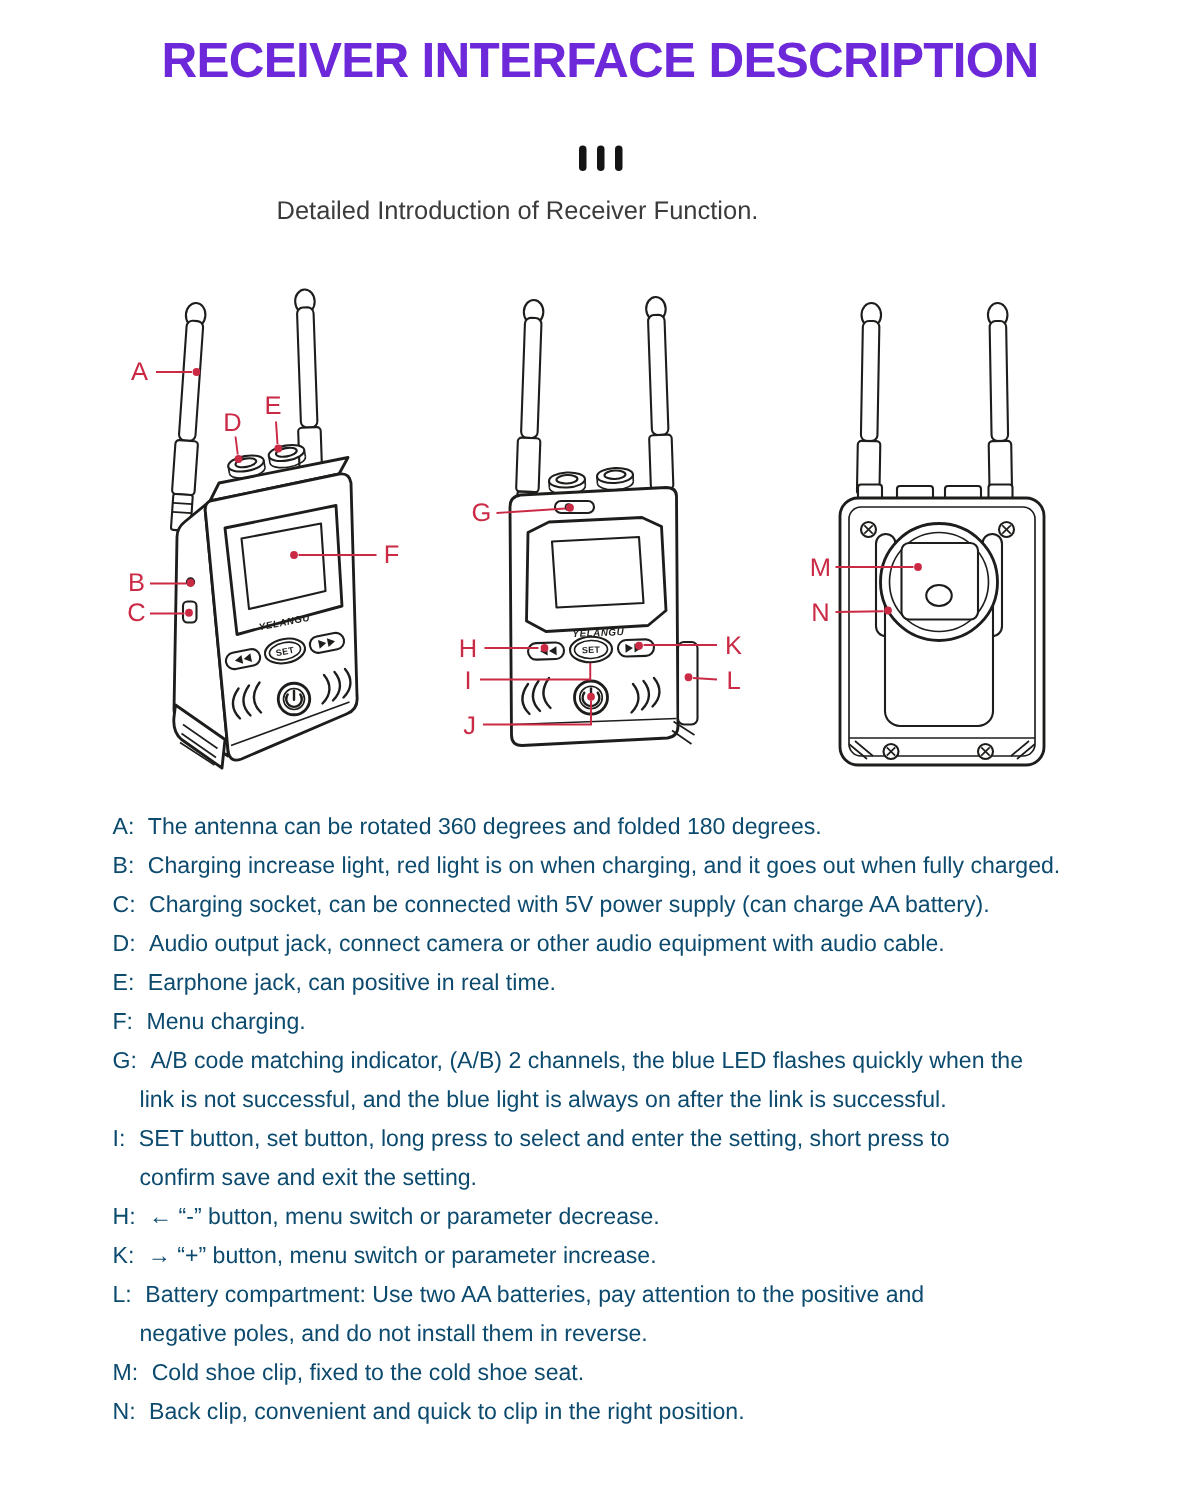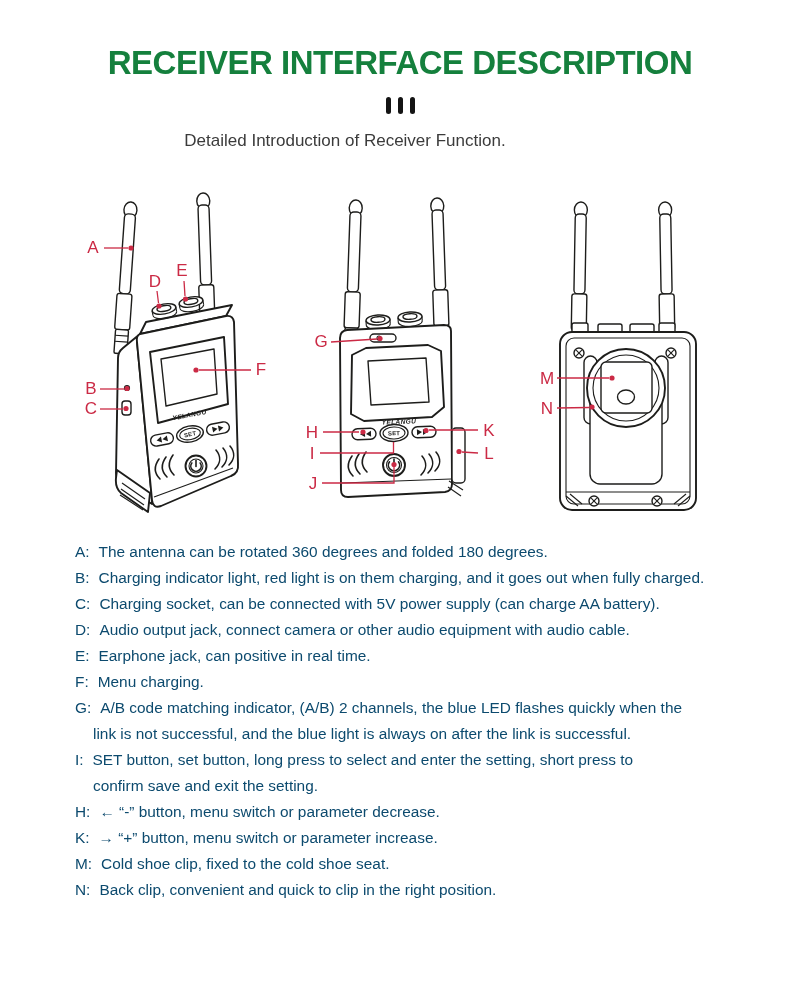--- a/index.html
+++ b/index.html
@@ -1,22 +1,22 @@
 <!DOCTYPE html>
 <html><head>
 <meta charset="utf-8">
 <style>
   html,body { margin:0; padding:0; }
   body {
     width:800px; height:1000px; background:#ffffff; position:relative;
     font-family:"Liberation Sans","DejaVu Sans",sans-serif; overflow:hidden;
   }
   .title {
-    position:absolute; top:44px; left:0; width:800px; text-align:center;
-    font-size:33px; font-weight:800; color:#15803d; letter-spacing:-0.5px;
+    position:absolute; top:21px; left:0; width:800px; text-align:center;
+    font-size:33px; font-weight:800; color:#6d28d9; letter-spacing:-0.5px;
   }
   .bars { position:absolute; top:97px; left:0; width:800px; display:flex; justify-content:center; gap:7px; }
   .bars i { display:block; width:5px; height:17px; background:#141414; border-radius:2.5px; }
   .subtitle {
     position:absolute; top:131px; left:0; width:690px; text-align:center;
     font-size:17px; color:#3b3b3b;
   }
   svg.diagram { position:absolute; top:0; left:0; }
   
   .o  { fill:#fff; stroke:#1d1d1b; stroke-width:1.9; stroke-linejoin:round; }
@@ -242,26 +242,28 @@
     <text class="lbl" x="547" y="384" text-anchor="middle">M</text>
 
     <path class="red" d="M557,408 L589,407.5"></path>
       <circle class="rdot" cx="592" cy="407" r="2.6"></circle>
     <text class="lbl" x="547" y="414" text-anchor="middle">N</text>
   </g>
 </svg>
 
 <div class="descs">
   <div class="desc"><span class="lab">A:</span><span class="txt">The antenna can be rotated 360 degrees and folded 180 degrees.</span></div>
-  <div class="desc"><span class="lab">B:</span><span class="txt">Charging indicator light, red light is on them charging, and it goes out when fully charged.</span></div>
+  <div class="desc"><span class="lab">B:</span><span class="txt">Charging increase light, red light is on when charging, and it goes out when fully charged.</span></div>
   <div class="desc"><span class="lab">C:</span><span class="txt">Charging socket, can be connected with 5V power supply (can charge AA battery).</span></div>
   <div class="desc"><span class="lab">D:</span><span class="txt">Audio output jack, connect camera or other audio equipment with audio cable.</span></div>
   <div class="desc"><span class="lab">E:</span><span class="txt">Earphone jack, can positive in real time.</span></div>
   <div class="desc"><span class="lab">F:</span><span class="txt">Menu charging.</span></div>
   <div class="desc"><span class="lab">G:</span><span class="txt">A/B code matching indicator, (A/B) 2 channels, the blue LED flashes quickly when the
 link is not successful, and the blue light is always on after the link is successful.</span></div>
   <div class="desc"><span class="lab">I:</span><span class="txt">SET button, set button, long press to select and enter the setting, short press to
 confirm save and exit the setting.</span></div>
   <div class="desc"><span class="lab">H:</span><span class="txt">← “-” button, menu switch or parameter decrease.</span></div>
   <div class="desc"><span class="lab">K:</span><span class="txt">→ “+” button, menu switch or parameter increase.</span></div>
+  <div class="desc"><span class="lab">L:</span><span class="txt">Battery compartment: Use two AA batteries, pay attention to the positive and
+negative poles, and do not install them in reverse.</span></div>
   <div class="desc"><span class="lab">M:</span><span class="txt">Cold shoe clip, fixed to the cold shoe seat.</span></div>
   <div class="desc"><span class="lab">N:</span><span class="txt">Back clip, convenient and quick to clip in the right position.</span></div>
 </div>
 
 </body></html>

